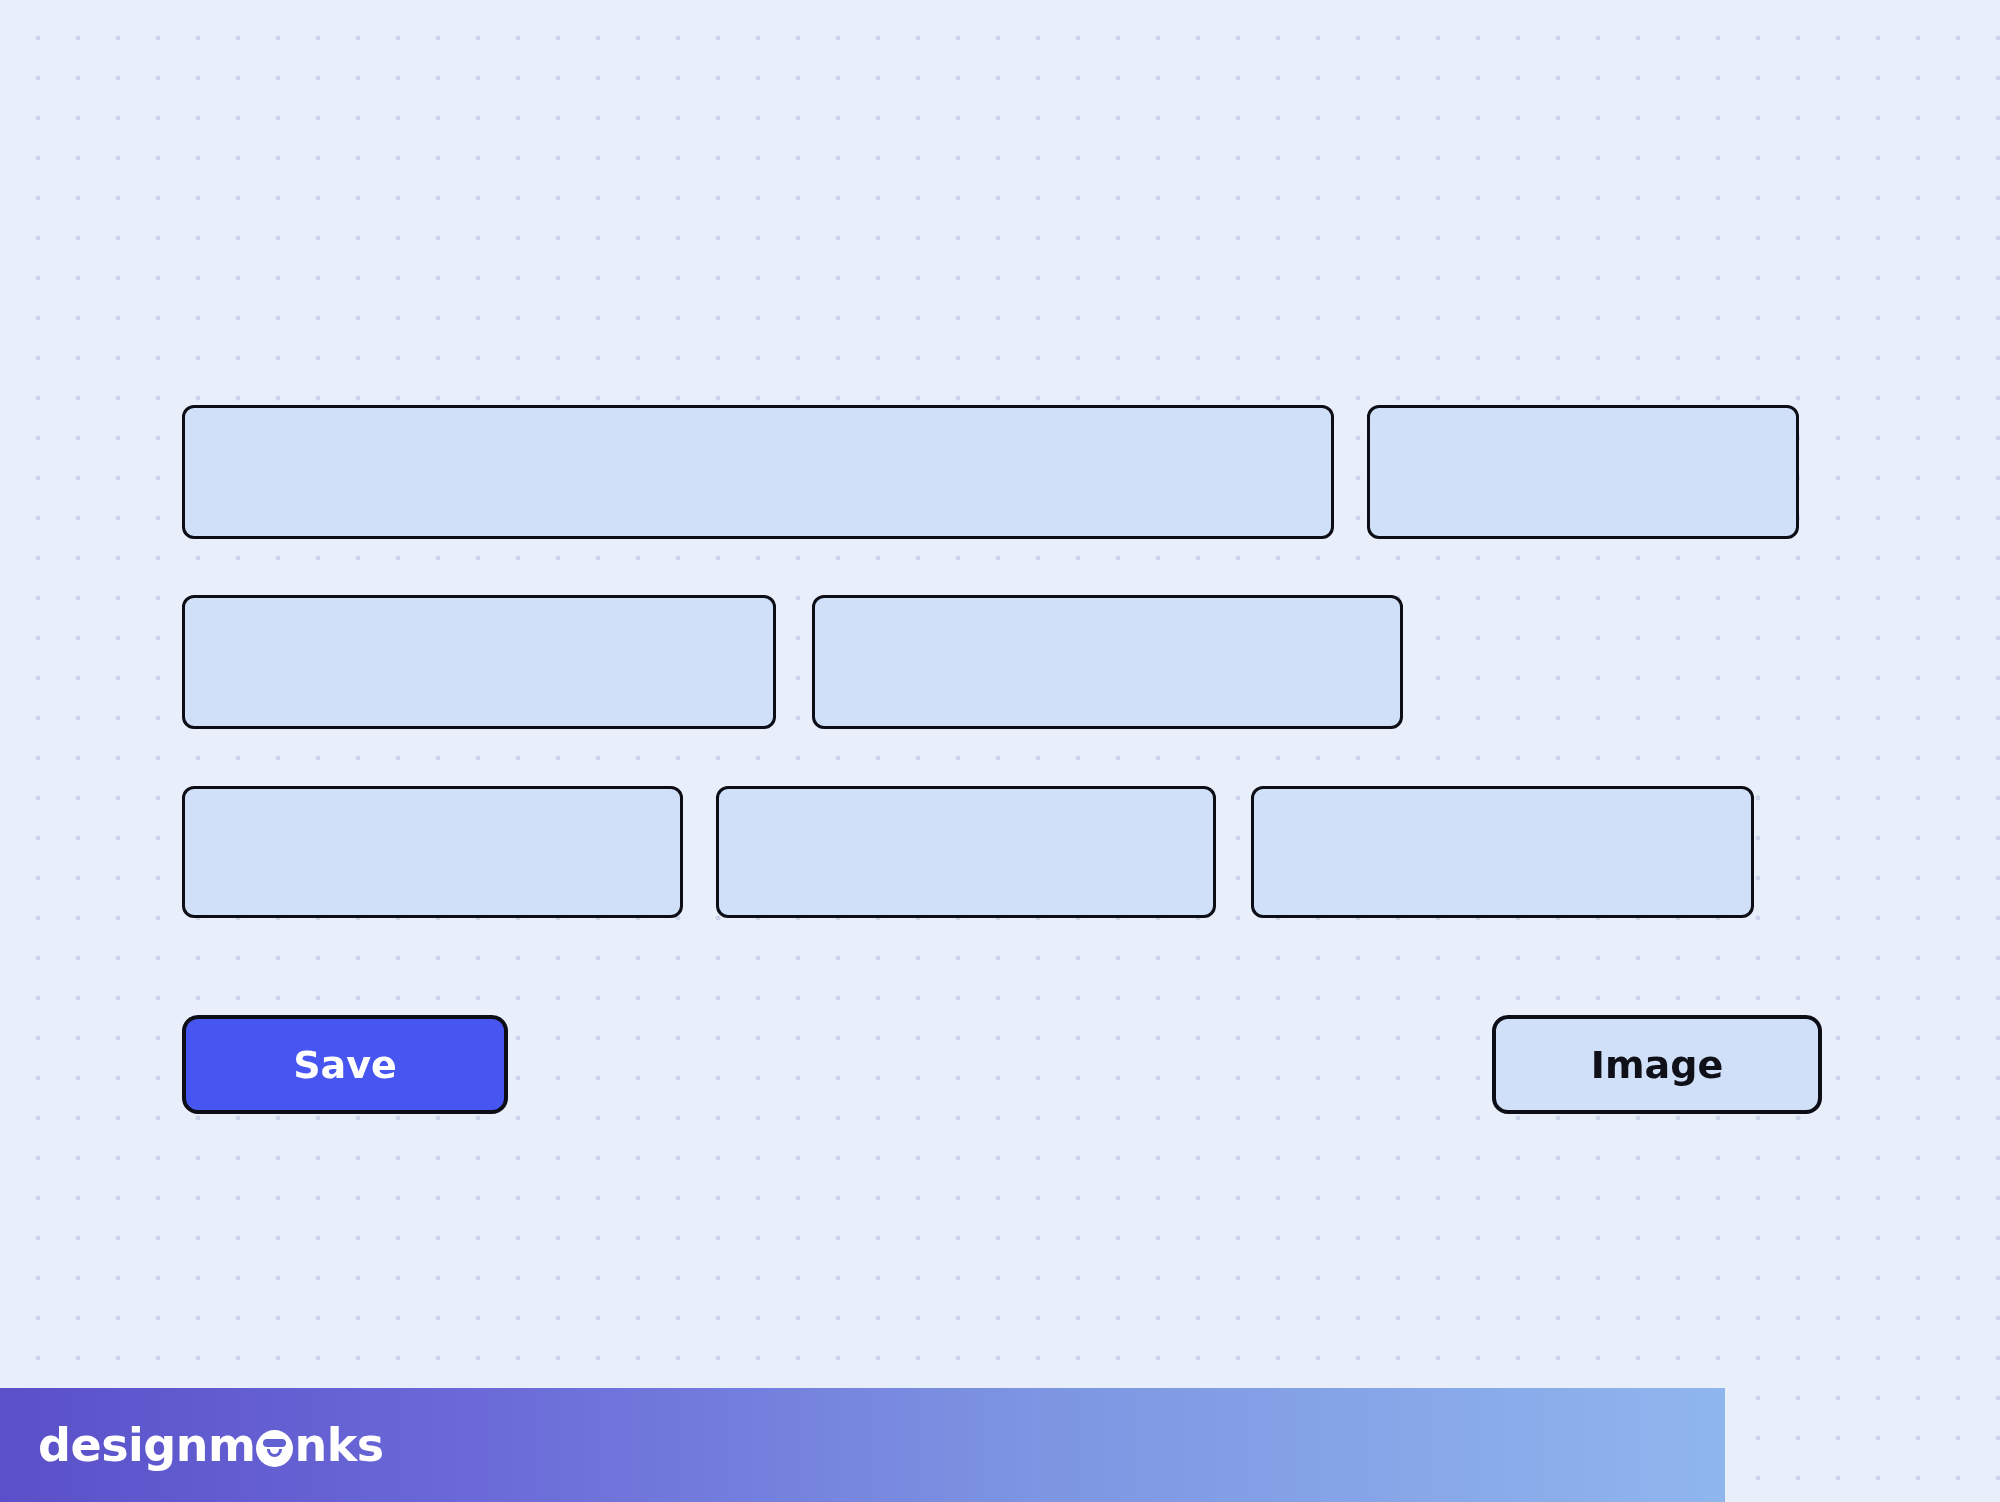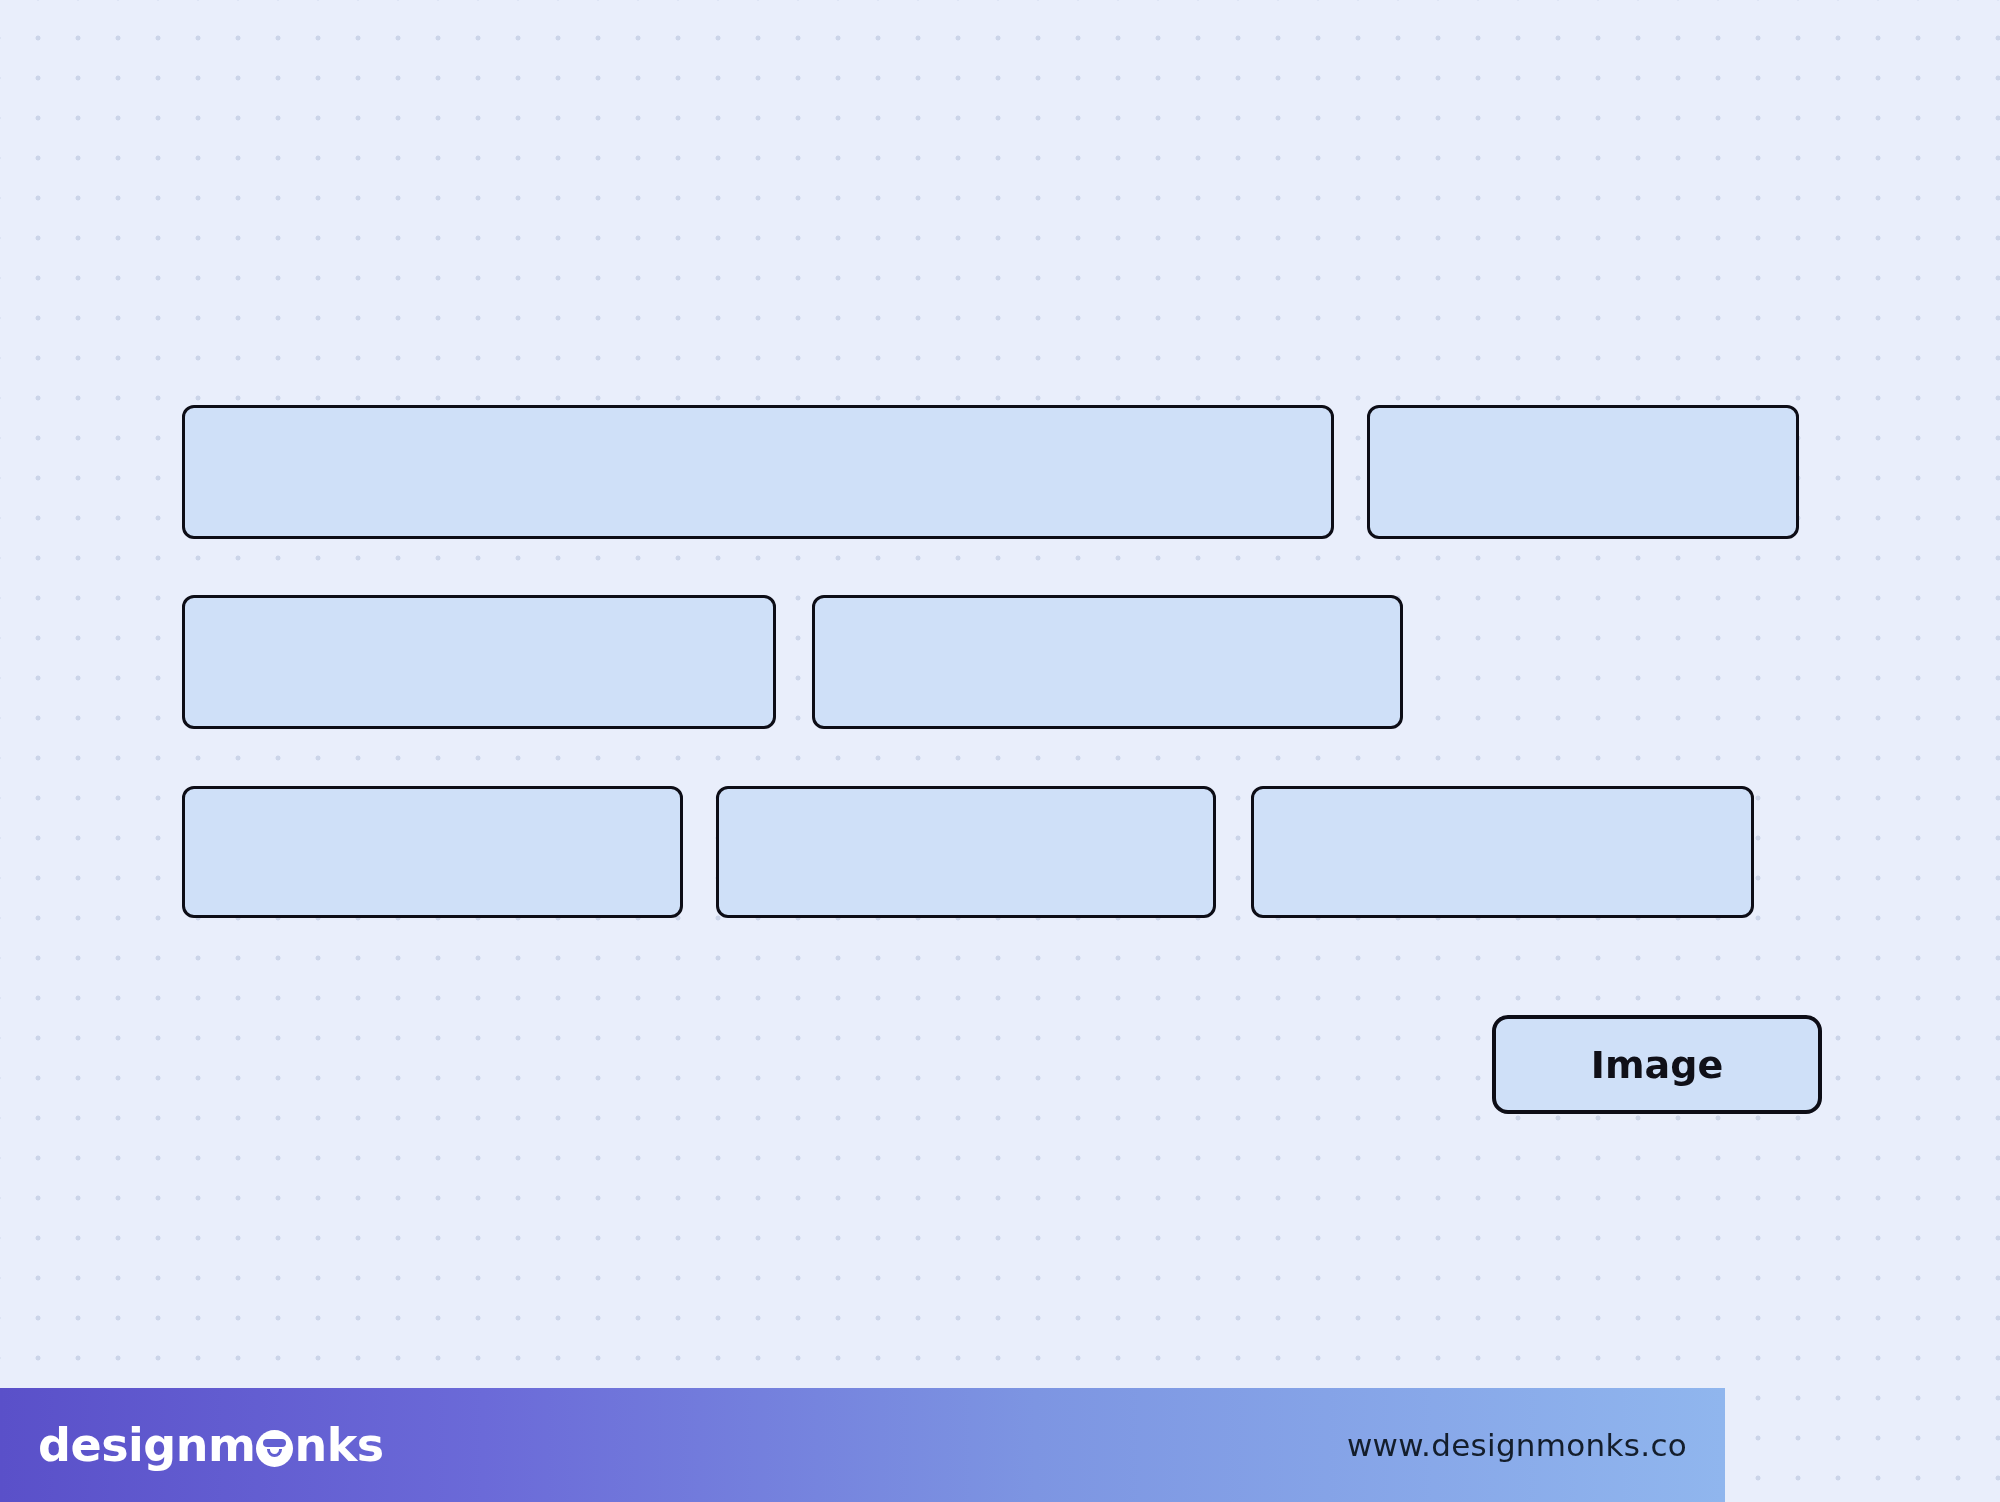--- a/index.html
+++ b/index.html
@@ -152,26 +152,28 @@
   <div class="field f1"></div>
   <div class="field f2"></div>
 
   <div class="field f3"></div>
   <div class="field f4"></div>
 
   <div class="field f5"></div>
   <div class="field f6"></div>
   <div class="field f7"></div>
 
+  <div class="btn btn-save">
+    <span>Save</span>
+  </div>
   <div class="btn btn-delete">
     <span>Image</span>
   </div>
 
   <div class="footer">
     <div class="logo">
       <span>designm</span>
         <span class="monk-o"></span>
         <span>nks</span>
     </div>
-    <div class="footer-url">www.designmonks.co</div>
   </div>
 
 </div>
 
 </body></html>

